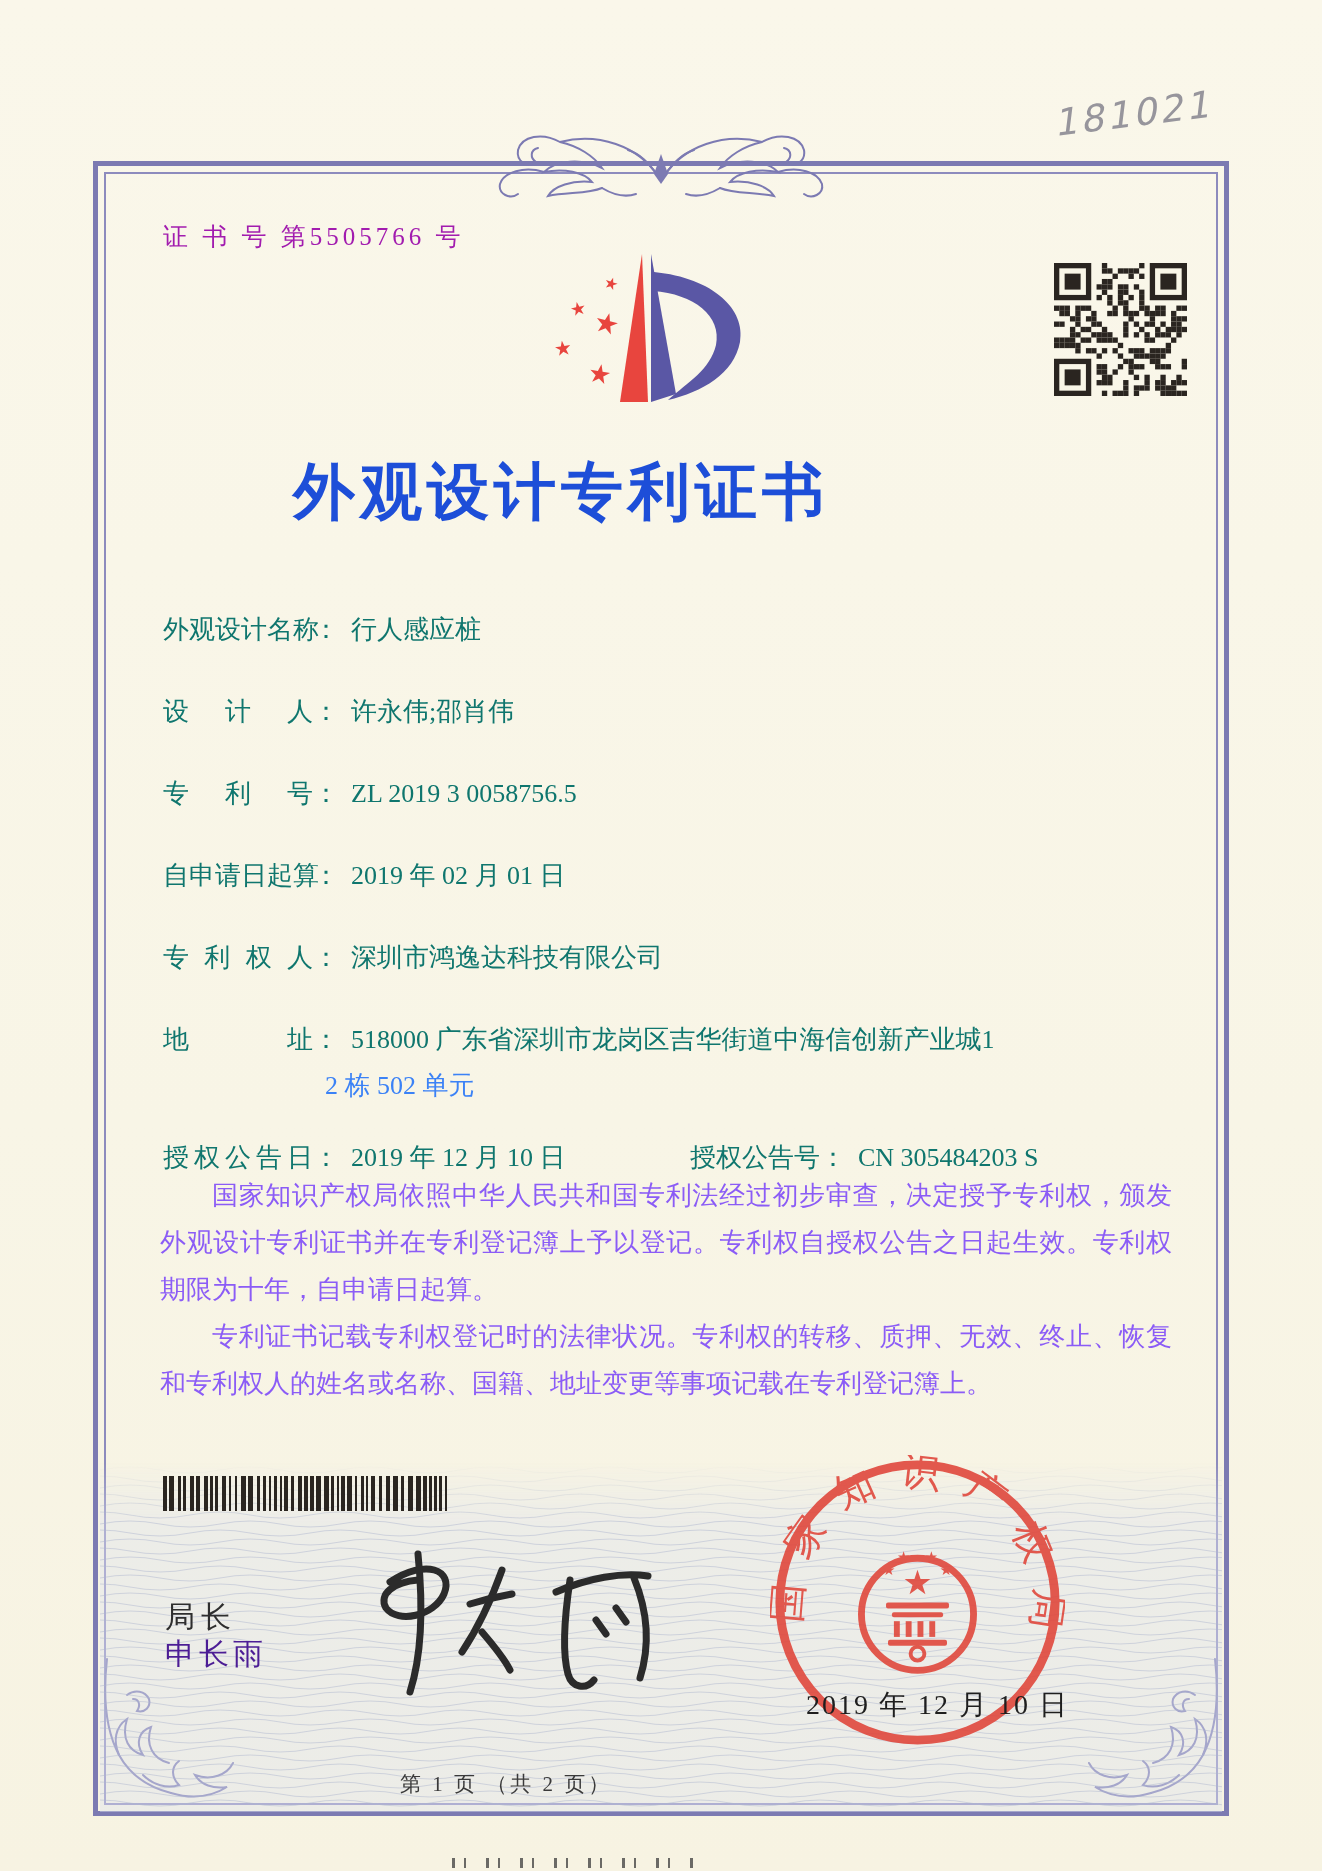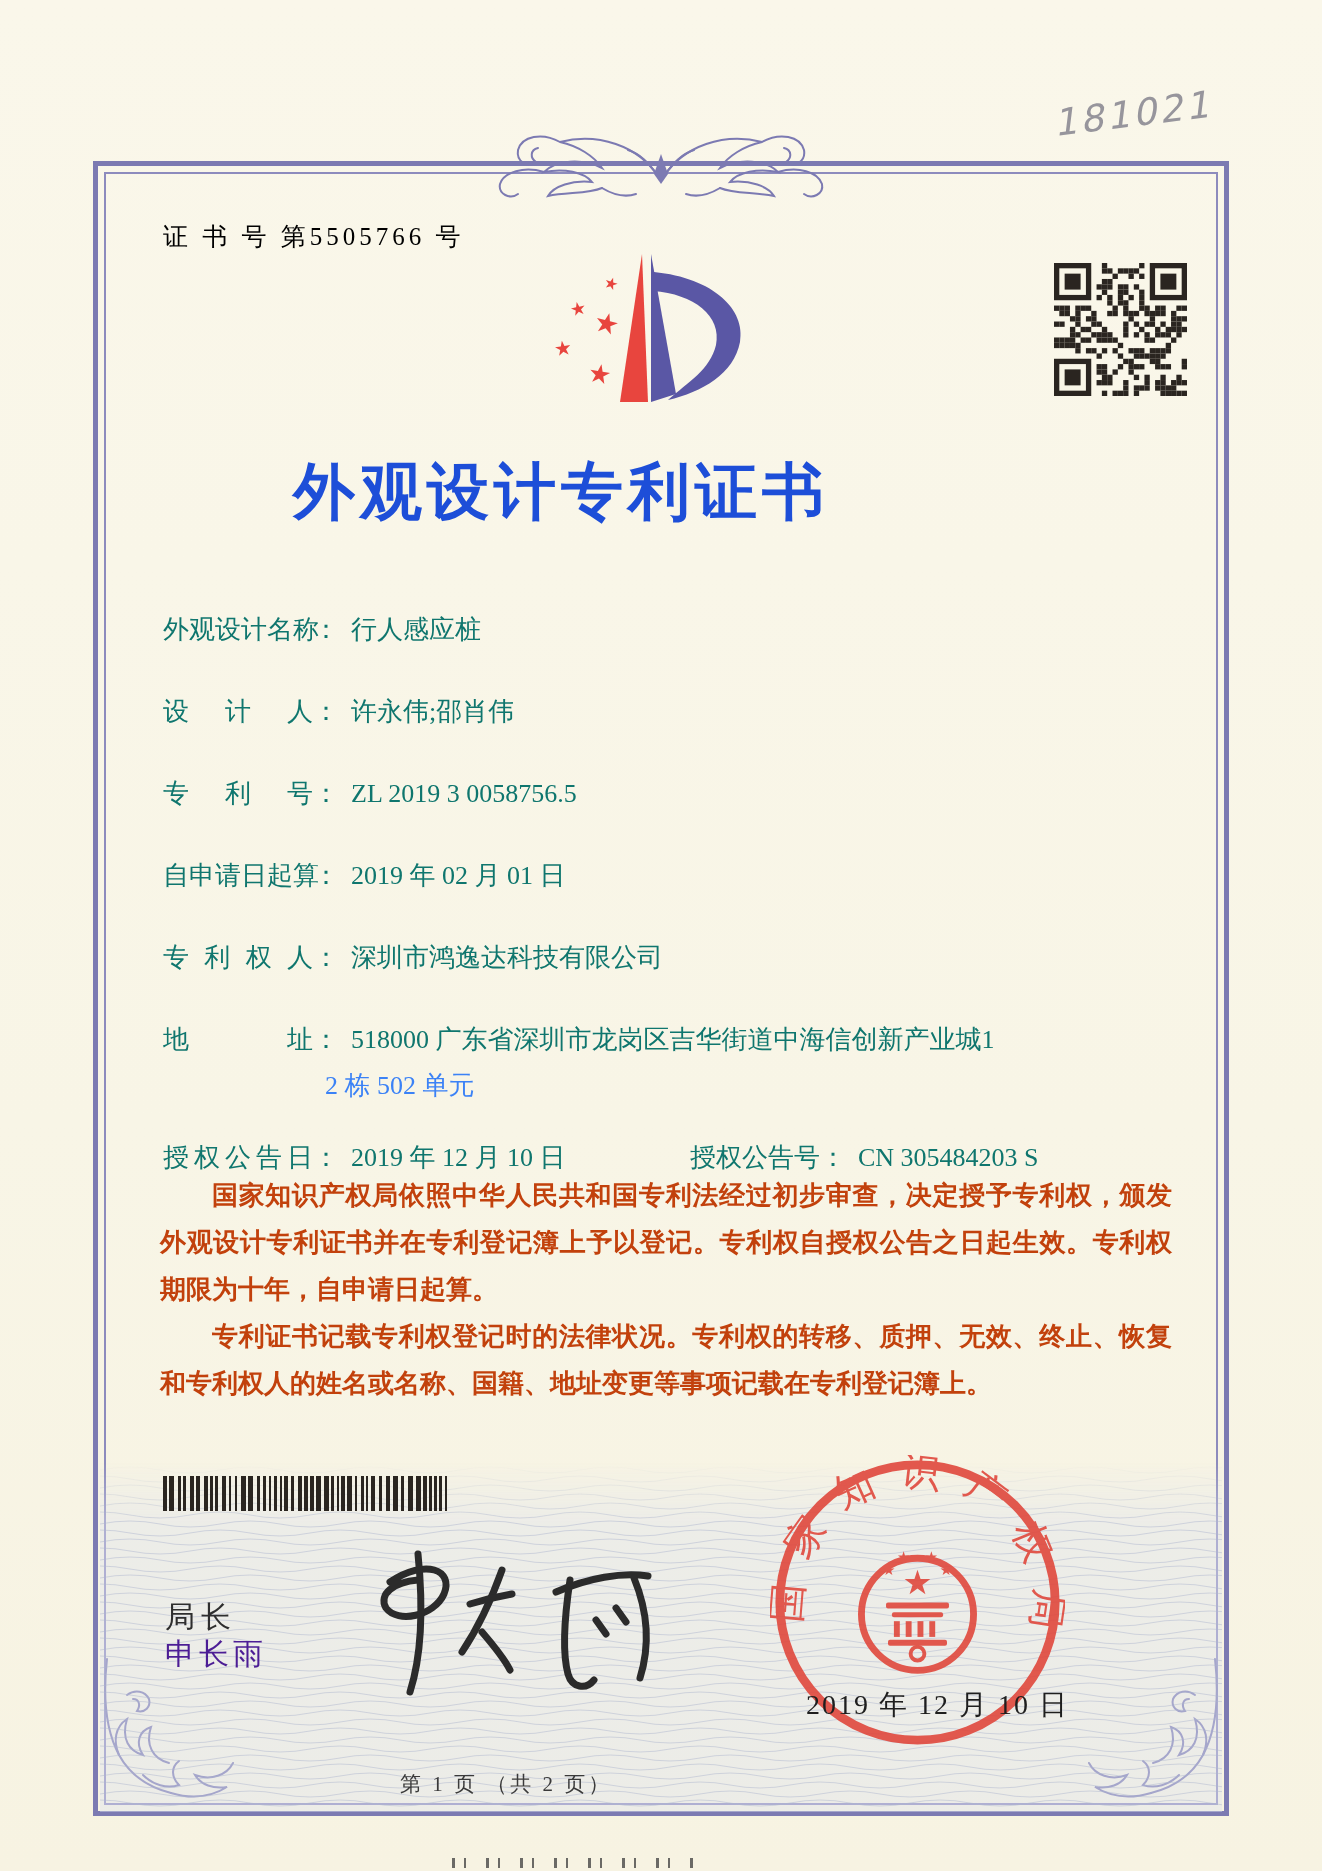--- a/index.html
+++ b/index.html
@@ -9,35 +9,35 @@
     font-family:"Liberation Serif","DejaVu Serif",serif;color:#2f2f2f;
   }
   .abs{position:absolute;}
   
   .frame-outer{left:93px;top:161px;width:1136px;height:1655px;border:5px solid #7c7ab2;box-sizing:border-box;}
   .frame-inner{position:absolute;left:6px;top:6px;right:6px;bottom:6px;border:2px solid #8d8bbd;}
   
   .handnote{left:1056px;top:92px;font-family:"DejaVu Sans",sans-serif;font-size:37px;
     color:#86858f;transform:rotate(-7deg) skewX(-14deg);letter-spacing:3px;opacity:.85;}
   
-  .certno{left:163px;top:220px;font-size:25px;letter-spacing:4px;color:#000000;}
+  .certno{left:163px;top:220px;font-size:25px;letter-spacing:4px;color:#a21caf;}
   .logo{left:552px;top:250px;width:200px;height:158px;}
   .logo .star{position:absolute;color:#e8453e;line-height:1;}
   .qr{left:1054px;top:263px;width:133px;height:133px;}
   .title{left:293px;top:450px;font-size:62px;font-weight:600;letter-spacing:5px;color:#1d4ed8;}
   
   .frow{left:163px;font-size:26px;color:#0f766e;white-space:nowrap;}
   .flabel{display:inline-block;width:150px;text-align:justify;text-align-last:justify;vertical-align:bottom;}
   .fcolon{display:inline-block;margin-right:12px;}
   .f1{top:612px;} .f2{top:694px;} .f3{top:776px;} .f4{top:858px;} .f5{top:940px;}
   .f6{top:1022px;} .f6b{left:325px;top:1068px;font-size:26px;color:#3b82f6;}
   .f7{top:1140px;}
   .grant2{position:absolute;left:527px;top:0;white-space:nowrap;}
   
-  .bodytext{left:160px;top:1172px;width:1012px;font-size:26px;line-height:47px;color:#c2410c;text-align:justify;font-weight:bold;}
+  .bodytext{left:160px;top:1172px;width:1012px;font-size:26px;line-height:47px;color:#8b5cf6;text-align:justify;}
   .bodytext p{margin:0;text-indent:2em;}
   
   .watermark{left:100px;top:1462px;width:1122px;height:350px;
     background:rgba(221,226,238,.42);
     -webkit-mask-image:linear-gradient(180deg,transparent 0,#000 60px,#000 100%);
             mask-image:linear-gradient(180deg,transparent 0,#000 60px,#000 100%);}
   .barcode{left:163px;top:1476px;width:287px;height:35px;}
   .signoff-title{left:165px;top:1566px;font-size:30px;color:#2e2e2e;letter-spacing:6px;margin-top:31px;}
   .signoff-name{left:165px;top:1634px;font-size:30px;color:#4c1d95;letter-spacing:4px;}
   .signature{left:330px;top:1540px;width:350px;height:170px;}

